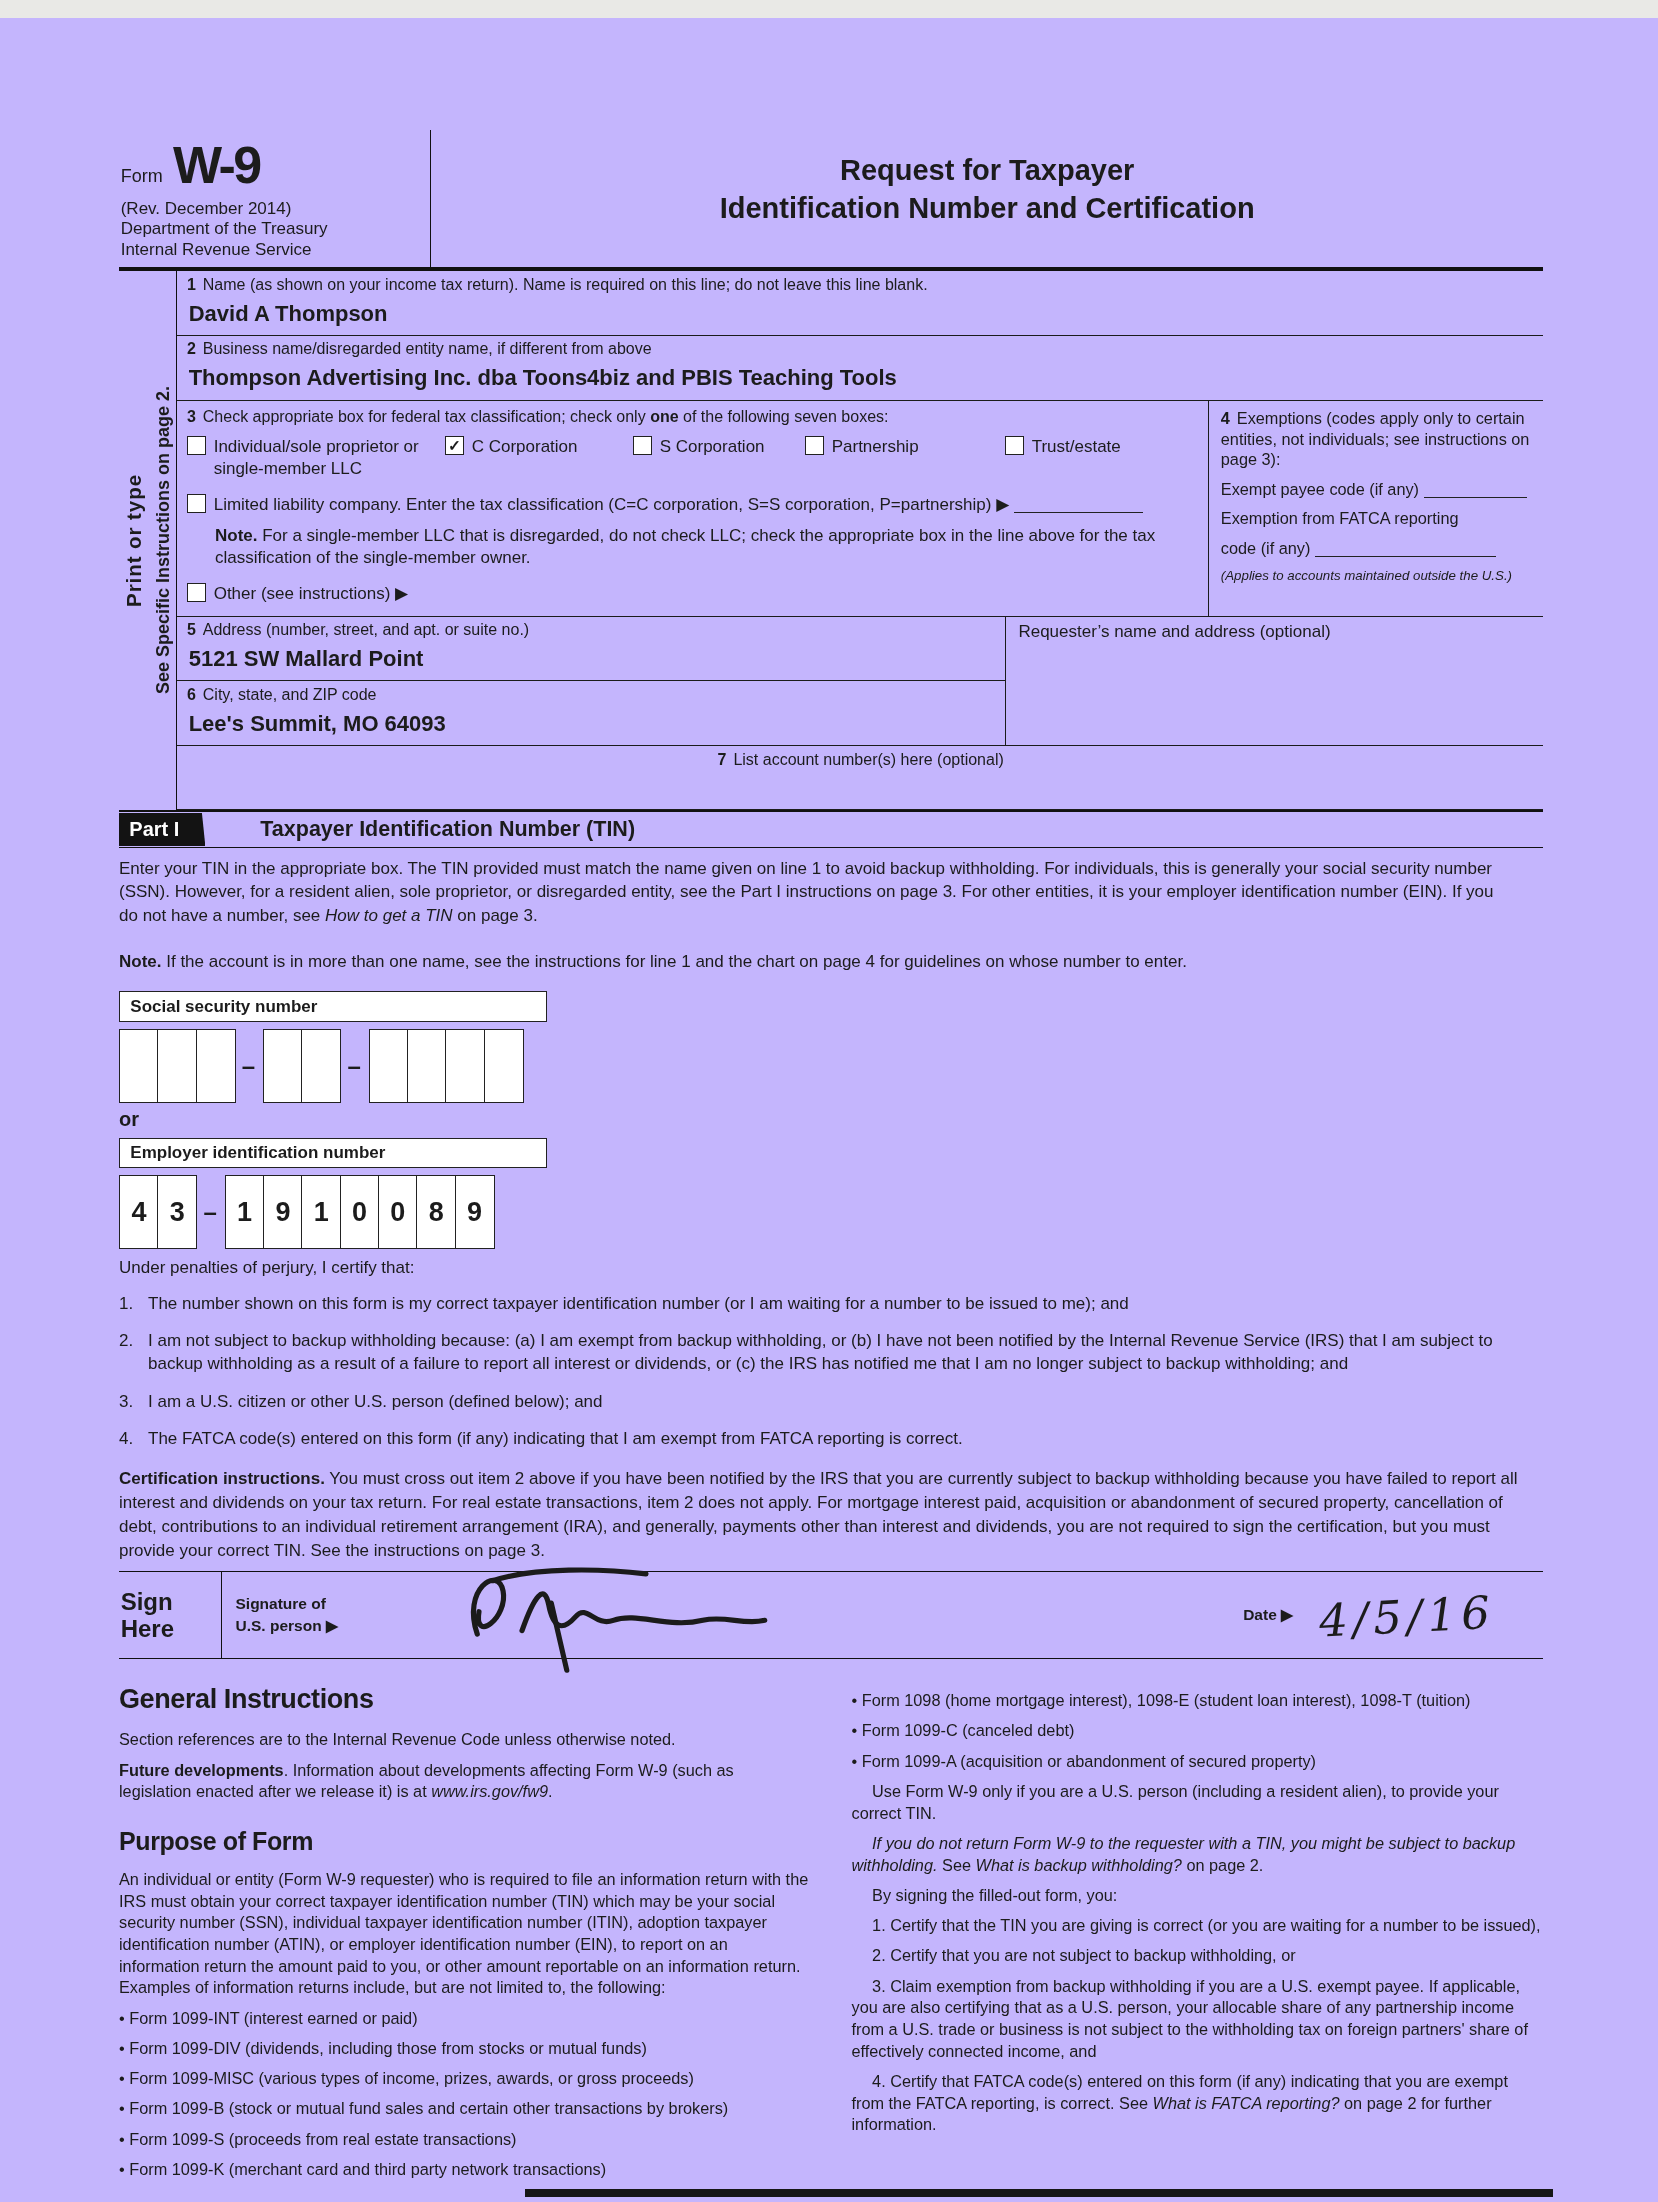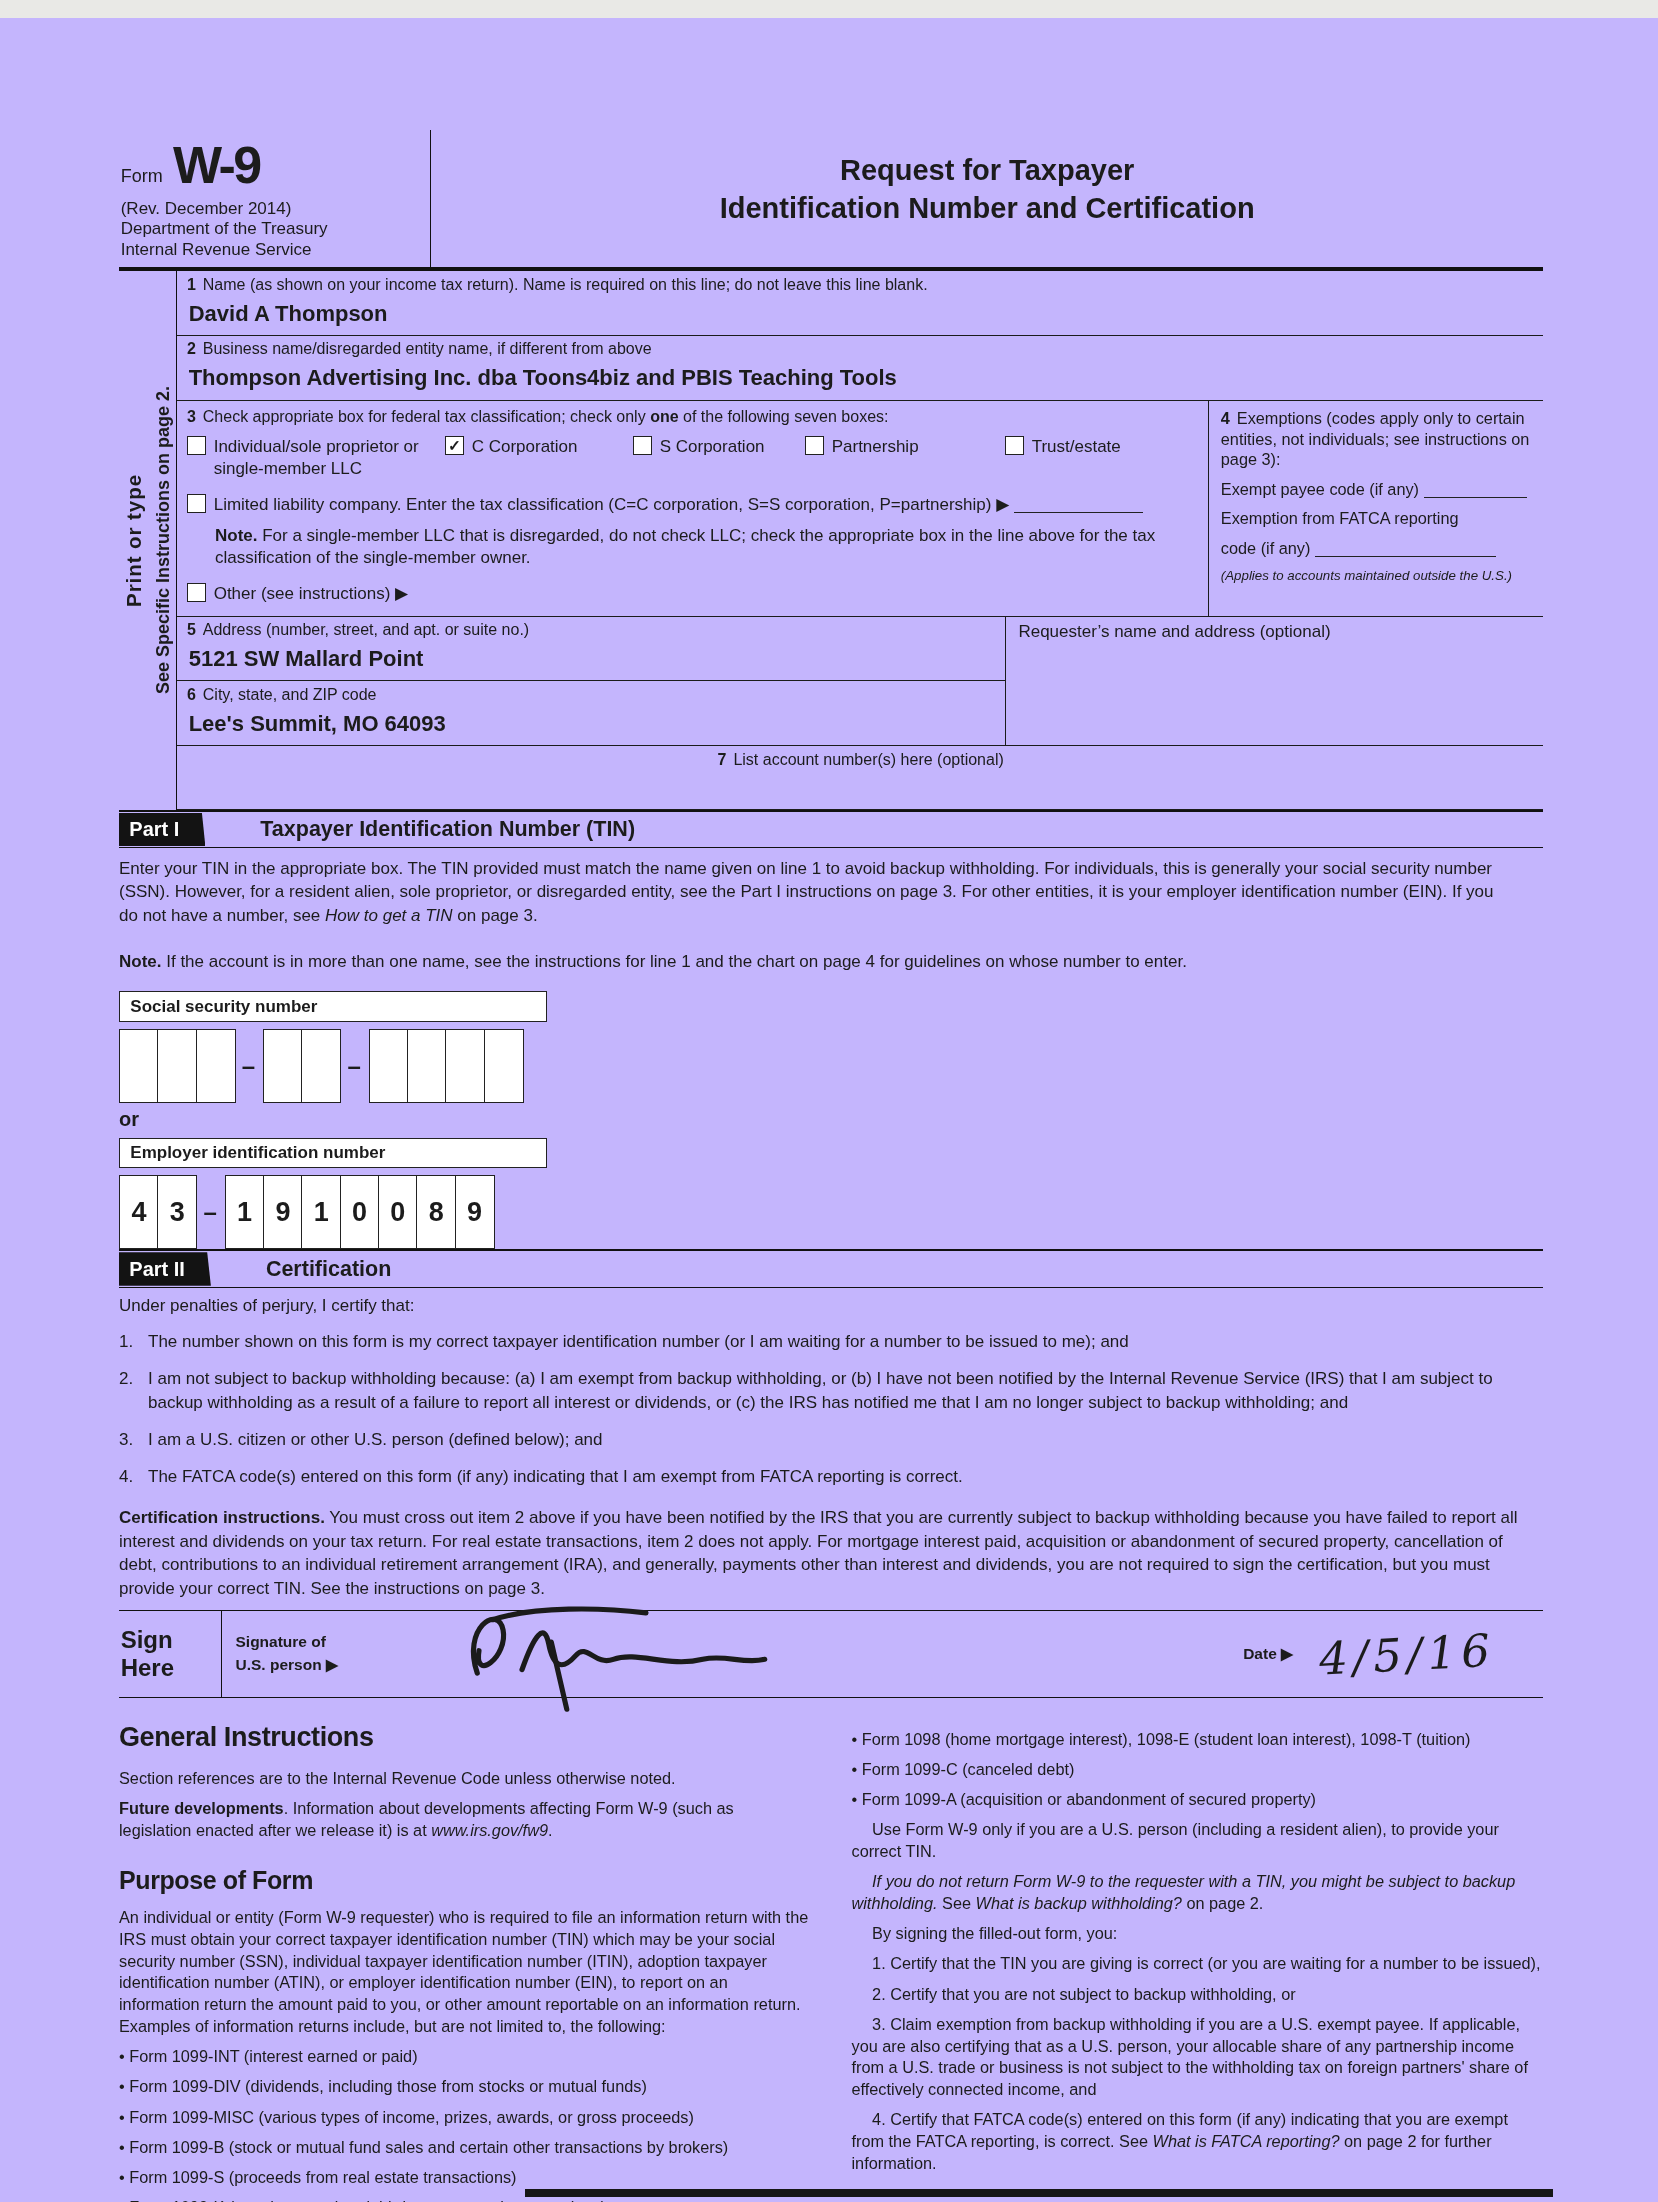--- a/index.html
+++ b/index.html
@@ -270,24 +270,20 @@
           <span class="cell">9</span>
           <span class="cell">1</span>
           <span class="cell">0</span>
           <span class="cell">0</span>
           <span class="cell">8</span>
           <span class="cell">9</span>
         </div>
       </div>
     </div>
 
-    <div class="part-head">
-      <span class="badge">Part II</span>
-      <span class="part-title">Certification</span>
-    </div>
     <div class="cert-intro">Under penalties of perjury, I certify that:</div>
 
     <div class="cert-item">
       <span class="cert-num">1.</span>
       <span>The number shown on this form is my correct taxpayer identification number (or I am waiting for a number to be issued to me); and</span>
     </div>
     <div class="cert-item">
       <span class="cert-num">2.</span>
       <span>I am not subject to backup withholding because: (a) I am exempt from backup withholding, or (b) I have not been notified by the Internal Revenue Service (IRS) that I am subject to backup withholding as a result of a failure to report all interest or dividends, or (c) the IRS has notified me that I am no longer subject to backup withholding; and</span>
     </div>

